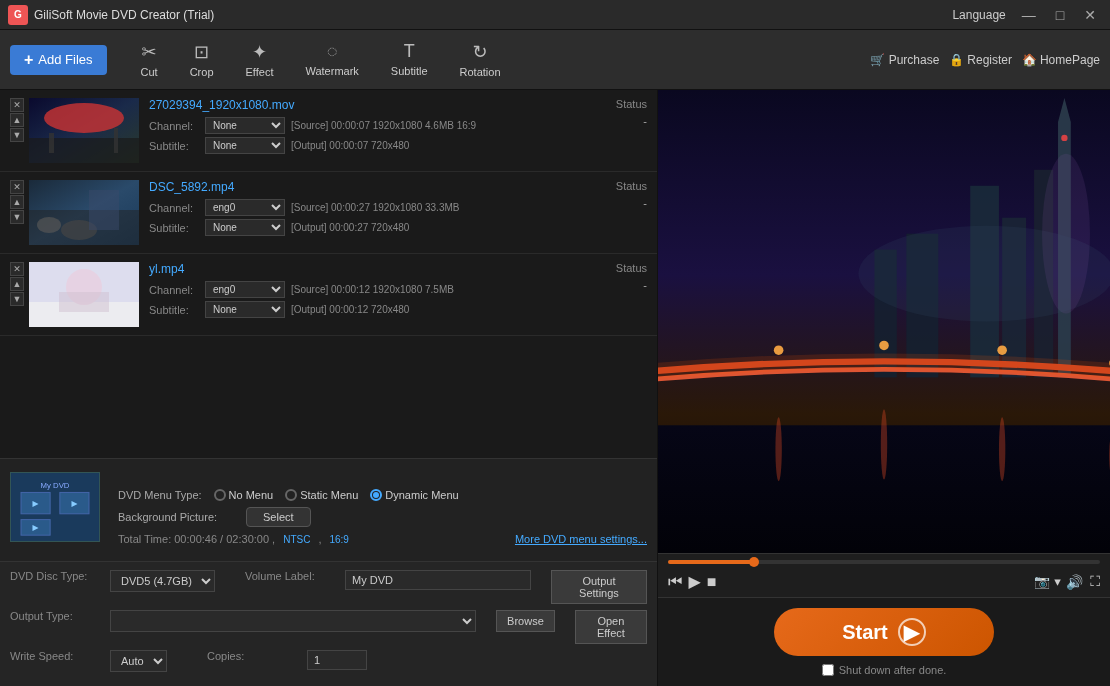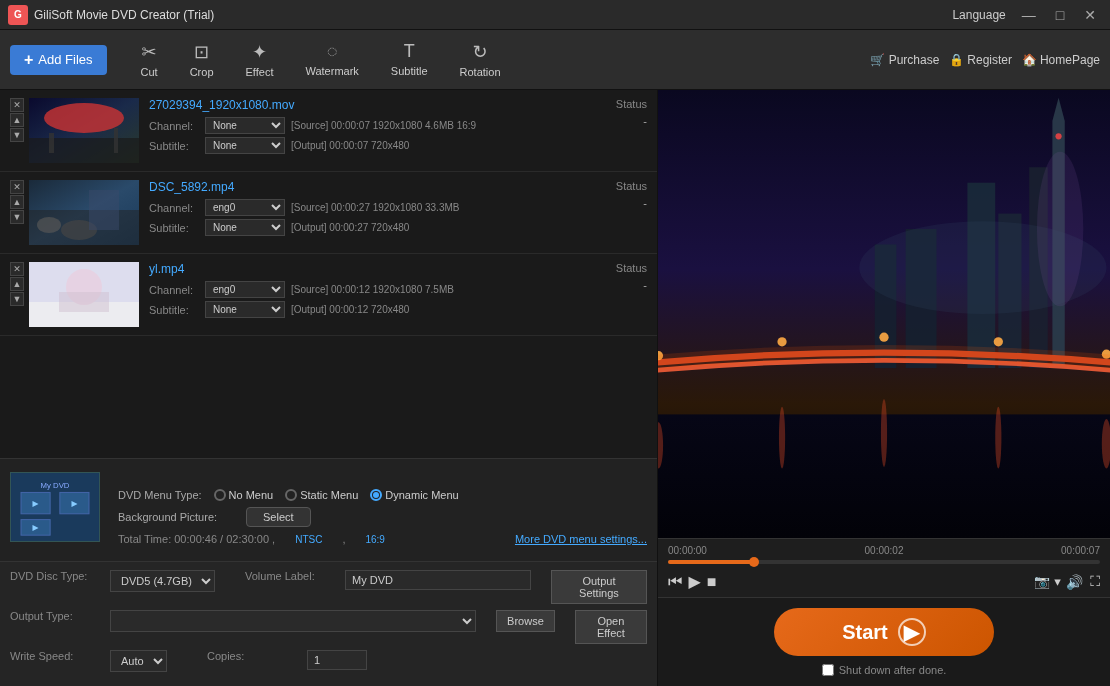--- a/index.html
+++ b/index.html
@@ -51,21 +51,21 @@
     .dvd-info { flex: 1; margin-top: 20px; }
     .dvd-menu-row { display: flex; align-items: center; gap: 12px; margin-bottom: 6px; }
     .dvd-menu-label { color: #aaa; font-size: 11px; }
     .radio-option { display: flex; align-items: center; gap: 3px; font-size: 11px; color: #ccc; cursor: pointer; }
     .radio-circle { width: 12px; height: 12px; border-radius: 50%; border: 2px solid #666; display: flex; align-items: center; justify-content: center; }
     .radio-circle.selected { border-color: #4af; }
     .radio-circle.selected::after { content: ''; width: 6px; height: 6px; border-radius: 50%; background: #4af; }
     .bg-picture-row { display: flex; align-items: center; gap: 8px; margin-bottom: 6px; }
     .bg-label { color: #aaa; font-size: 11px; min-width: 120px; }
     .select-btn { background: #333; border: 1px solid #555; color: #ccc; padding: 3px 16px; cursor: pointer; font-size: 11px; border-radius: 4px; }
-    .total-time-row { display: flex; align-items: center; gap: 20px; font-size: 11px; color: #888; }
+    .total-time-row { display: flex; align-items: center; gap: 8px; font-size: 11px; color: #888; }
     .more-settings-link { color: #4af; cursor: pointer; font-size: 11px; text-decoration: underline; margin-left: auto; }
 
     
     #bottom-controls { background: #252525; padding: 8px 10px; border-top: 1px solid #333; }
     .ctrl-row { display: flex; align-items: flex-start; gap: 20px; margin-bottom: 6px; }
     .ctrl-label { color: #888; font-size: 11px; min-width: 80px; }
     .ctrl-select { background: #2a2a2a; border: 1px solid #444; color: #ccc; font-size: 11px; padding: 3px 6px; }
     .ctrl-input { background: #2a2a2a; border: 1px solid #444; color: #ccc; font-size: 11px; padding: 3px 6px; }
     .output-settings-btn { background: #3a3a3a; border: 1px solid #555; color: #ccc; padding: 4px 12px; cursor: pointer; font-size: 11px; }
     .browse-btn { background: #3a3a3a; border: 1px solid #555; color: #ccc; padding: 4px 10px; cursor: pointer; font-size: 11px; }
@@ -422,25 +422,20 @@
           <ellipse cx="290" cy="115" rx="80" ry="30" fill="#334466" opacity="0.2"></ellipse>
 
           <ellipse cx="340" cy="90" rx="15" ry="50" fill="#8855aa" opacity="0.15"></ellipse>
 
           <path d="M 0,185 Q 226,155 452,185" stroke="#ff5500" stroke-width="10" fill="none" opacity="0.15"></path>
         </svg>
       </div>
     </div>
 
     <div id="video-controls">
-      <div class="time-row">
-        <span>00:00:00</span>
-        <span>00:00:02</span>
-        <span>00:00:07</span>
-      </div>
       <div class="progress-bar">
         <div class="progress-fill"></div>
         <div class="progress-thumb"></div>
       </div>
       <div class="ctrl-btns">
         <button class="play-btn">⏮</button>
         <button class="play-btn">▶</button>
         <button class="play-btn">■</button>
         <div class="ctrl-btns-right">
           <button class="camera-btn">📷 ▾</button>

